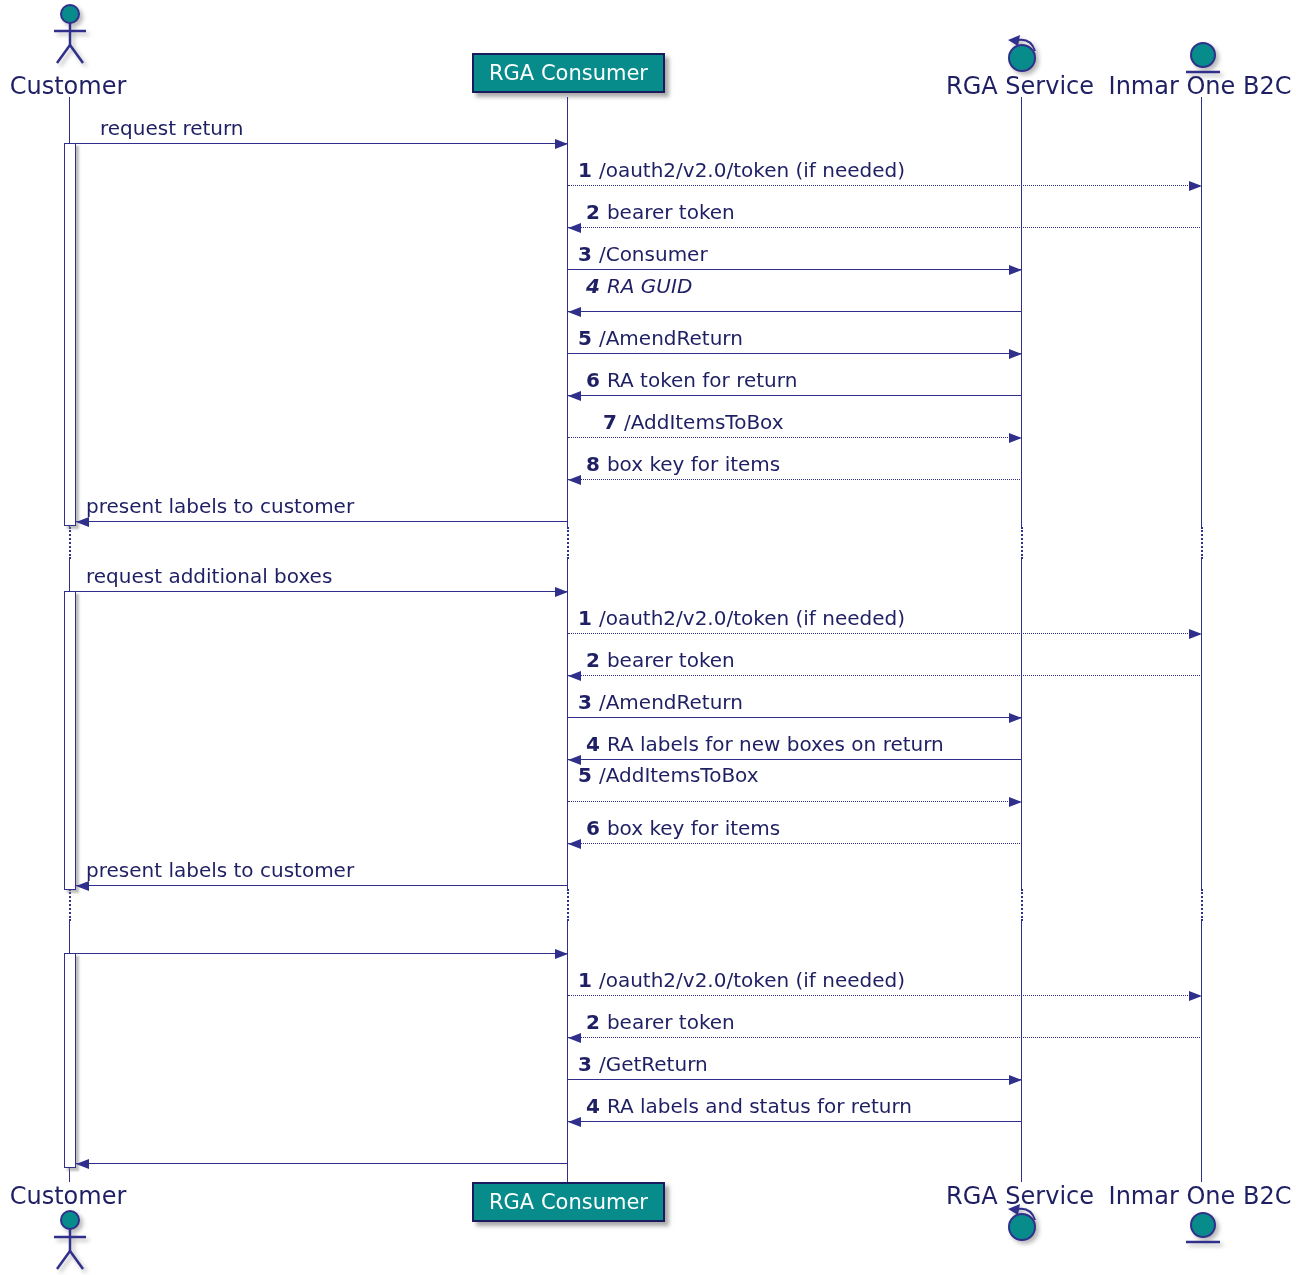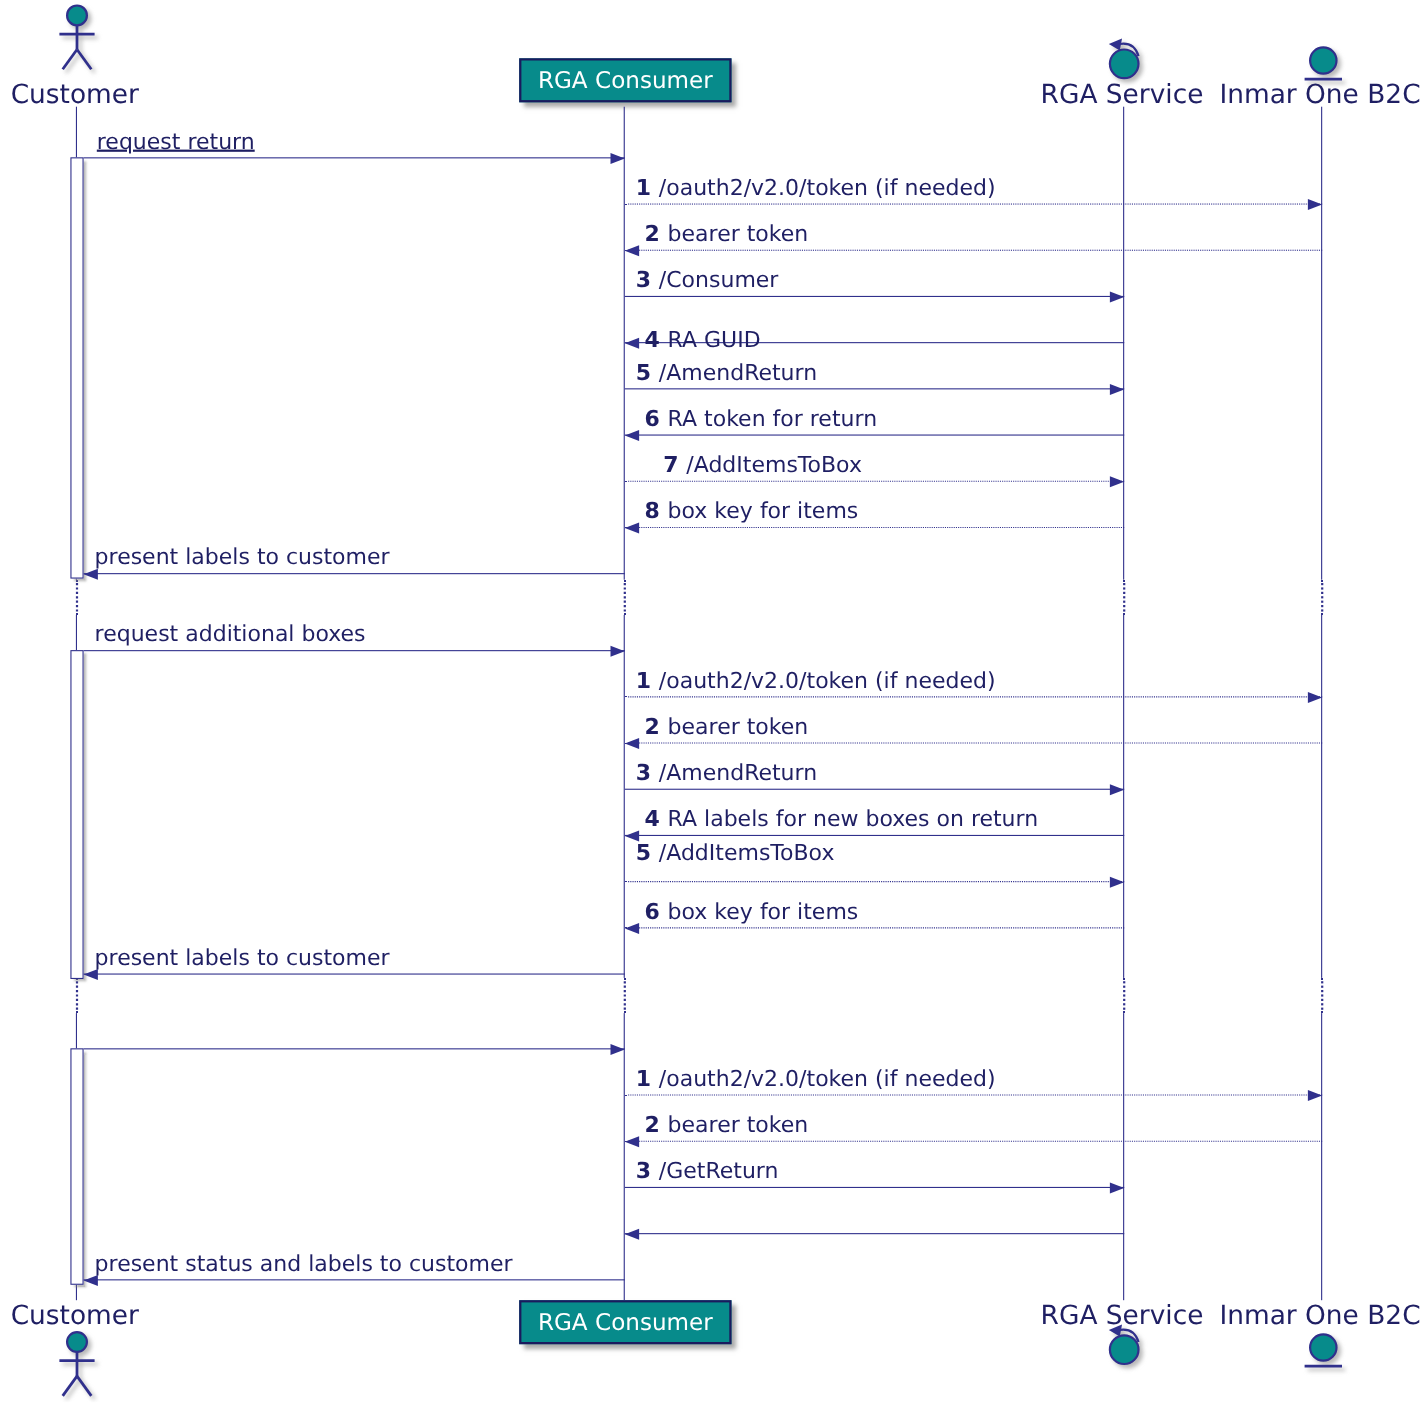--- a/index.html
+++ b/index.html
@@ -108,33 +108,33 @@
     <div class="lifeline dotted" style="left: 1021px; top: 527px; height: 32px;"></div>
     <div class="lifeline dotted" style="left: 1021px; top: 889px; height: 32px;"></div>
     <div class="lifeline" style="left: 1201px; top: 97px; height: 430px;"></div>
     <div class="lifeline" style="left: 1201px; top: 559px; height: 330px;"></div>
     <div class="lifeline" style="left: 1201px; top: 921px; height: 261px;"></div>
     <div class="lifeline dotted" style="left: 1201px; top: 527px; height: 32px;"></div>
     <div class="lifeline dotted" style="left: 1201px; top: 889px; height: 32px;"></div>
     <div class="activation" style="left: 64px; top: 143px; height: 381px;"></div>
     <div class="msg-line" style="left: 76px; top: 143px; width: 492px;"></div>
     <div class="arrow-r" style="left: 555px; top: 138.5px;"></div>
-    <div class="msg-label" style="left: 88px; top: 116px; text-decoration: underline;"><span>request return</span></div>
+    <div class="msg-label" style="left: 100px; top: 116px;"><span>request return</span></div>
     <div class="msg-line dotted" style="left: 568px; top: 185px; width: 634px;"></div>
     <div class="arrow-r" style="left: 1189px; top: 180.5px;"></div>
     <div class="msg-label" style="left: 578px; top: 158px;"><b>1</b><span class="mtxt">/oauth2/v2.0/token (if needed)</span></div>
     <div class="msg-line dotted" style="left: 568px; top: 227px; width: 634px;"></div>
     <div class="arrow-l" style="left: 568px; top: 222.5px;"></div>
     <div class="msg-label" style="left: 586px; top: 200px;"><b>2</b><span class="mtxt">bearer token</span></div>
     <div class="msg-line" style="left: 568px; top: 269px; width: 454px;"></div>
     <div class="arrow-r" style="left: 1009px; top: 264.5px;"></div>
     <div class="msg-label" style="left: 578px; top: 242px;"><b>3</b><span class="mtxt">/Consumer</span></div>
     <div class="msg-line" style="left: 568px; top: 311px; width: 454px;"></div>
     <div class="arrow-l" style="left: 568px; top: 306.5px;"></div>
-    <div class="msg-label" style="left: 586px; top: 296px;"><b>4</b><span class="mtxt">RA GUID</span></div>
+    <div class="msg-label" style="left: 586px; top: 274px; font-style: italic;"><b>4</b><span class="mtxt">RA GUID</span></div>
     <div class="msg-line" style="left: 568px; top: 353px; width: 454px;"></div>
     <div class="arrow-r" style="left: 1009px; top: 348.5px;"></div>
     <div class="msg-label" style="left: 578px; top: 326px;"><b>5</b><span class="mtxt">/AmendReturn</span></div>
     <div class="msg-line" style="left: 568px; top: 395px; width: 454px;"></div>
     <div class="arrow-l" style="left: 568px; top: 390.5px;"></div>
     <div class="msg-label" style="left: 586px; top: 368px;"><b>6</b><span class="mtxt">RA token for return</span></div>
     <div class="msg-line dotted" style="left: 568px; top: 437px; width: 454px;"></div>
     <div class="arrow-r" style="left: 1009px; top: 432.5px;"></div>
     <div class="msg-label" style="left: 603px; top: 410px;"><b>7</b><span class="mtxt">/AddItemsToBox</span></div>
     <div class="msg-line dotted" style="left: 568px; top: 479px; width: 454px;"></div>
@@ -175,16 +175,16 @@
     <div class="arrow-r" style="left: 1189px; top: 990.5px;"></div>
     <div class="msg-label" style="left: 578px; top: 968px;"><b>1</b><span class="mtxt">/oauth2/v2.0/token (if needed)</span></div>
     <div class="msg-line dotted" style="left: 568px; top: 1037px; width: 634px;"></div>
     <div class="arrow-l" style="left: 568px; top: 1032.5px;"></div>
     <div class="msg-label" style="left: 586px; top: 1010px;"><b>2</b><span class="mtxt">bearer token</span></div>
     <div class="msg-line" style="left: 568px; top: 1079px; width: 454px;"></div>
     <div class="arrow-r" style="left: 1009px; top: 1074.5px;"></div>
     <div class="msg-label" style="left: 578px; top: 1052px;"><b>3</b><span class="mtxt">/GetReturn</span></div>
     <div class="msg-line" style="left: 568px; top: 1121px; width: 454px;"></div>
     <div class="arrow-l" style="left: 568px; top: 1116.5px;"></div>
+    <div class="msg-label" style="left: 586px; top: 1094px;"><b>4</b><span class="mtxt">RA labels and status for return</span></div>
     <div class="msg-line" style="left: 76px; top: 1163px; width: 492px;"></div>
     <div class="arrow-l" style="left: 76px; top: 1158.5px;"></div>
-    <div class="msg-label" style="left: 86px; top: 1136px;"><span>present status and labels to customer</span></div>
   </div>
 
 </body></html>

